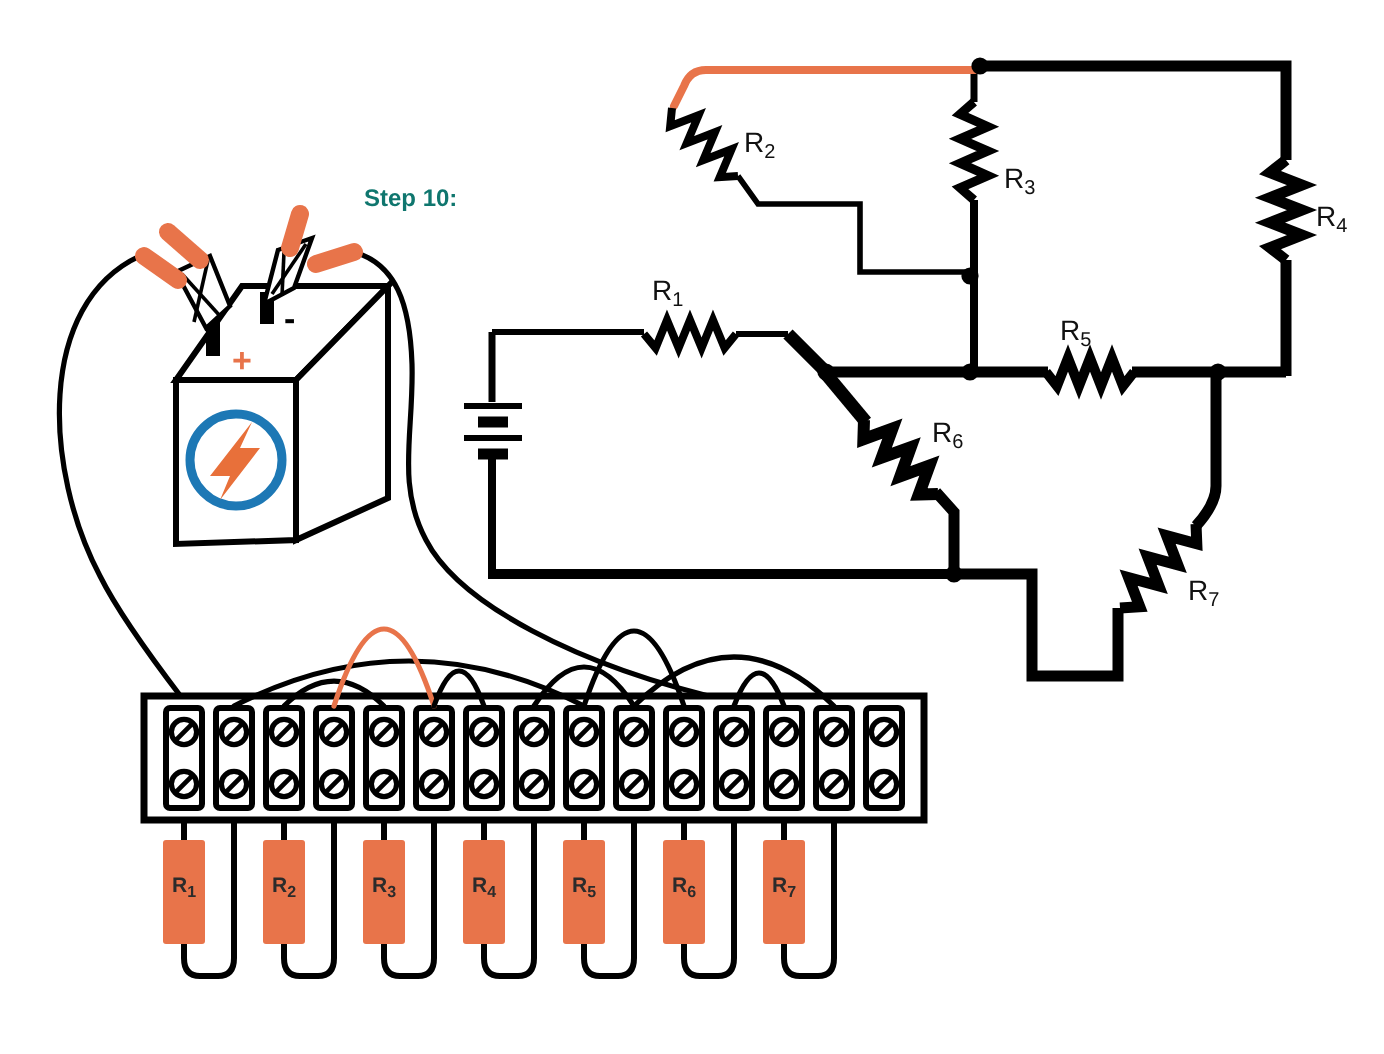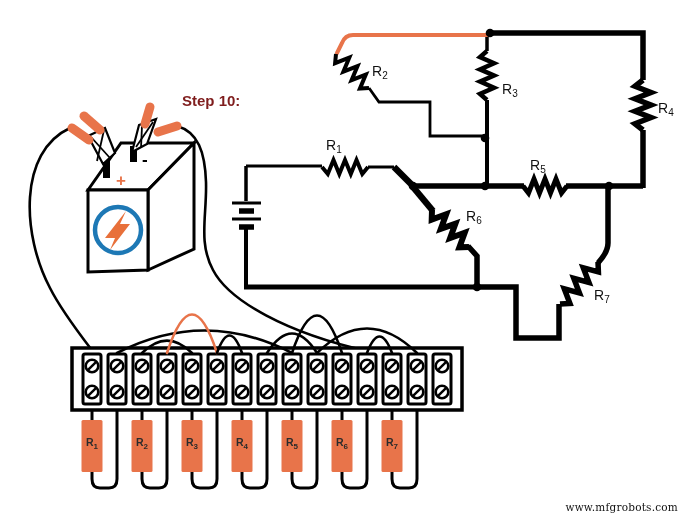--- a/index.html
+++ b/index.html
@@ -8,21 +8,21 @@
     --bolt:#e8703a;
     --blue:#1d78b5;
     --rlabel:#2b2b2b;
   }
   html,body{margin:0;padding:0;background:#fff;}
   #canvas{
     position:relative;width:692px;height:527px;background:var(--page-bg,#fff);
     font-family:"Liberation Sans",sans-serif;overflow:hidden;
   }
   #step-label{
-    position:absolute;left:182px;top:92px;font-size:15px;font-weight:bold;color:#7f1d1d;
+    position:absolute;left:182px;top:92px;font-size:12px;font-weight:bold;color:#0f766e;
   }
   #watermark{
     position:absolute;left:548px;top:501px;width:130px;text-align:right;
     font-family:"DejaVu Serif",serif;font-size:10.5px;color:#111;letter-spacing:.2px;
   }
   svg{position:absolute;left:0;top:0;}
   .sch-label{font-family:"Liberation Sans",sans-serif;font-size:14px;fill:#111;}
   .sch-sub{font-size:10px;}
   .strip-label{font-family:"Liberation Sans",sans-serif;font-size:10.5px;font-weight:bold;fill:var(--rlabel);}
   .strip-sub{font-size:8px;}
@@ -261,14 +261,13 @@
         <path d="M117,353 Q204.5,308 292,353" fill="none" stroke="#000000" stroke-width="2.6" stroke-linecap="round"></path>
         <path d="M142,353 Q167,328 192,353" fill="none" stroke="#000000" stroke-width="2.6" stroke-linecap="round"></path>
         <path d="M167,353 Q192,276 217,353" fill="none" stroke="#e8744a" stroke-width="2.6" stroke-linecap="round"></path>
         <path d="M217,353 Q229.5,318 242,353" fill="none" stroke="#000000" stroke-width="2.6" stroke-linecap="round"></path>
         <path d="M267,353 Q292,314 317,353" fill="none" stroke="#000000" stroke-width="2.6" stroke-linecap="round"></path>
         <path d="M292,353 Q317,278 342,353" fill="none" stroke="#000000" stroke-width="2.6" stroke-linecap="round"></path>
         <path d="M317,353 Q367,304 417,353" fill="none" stroke="#000000" stroke-width="2.6" stroke-linecap="round"></path>
         <path d="M367,353 Q379.5,320 392,353" fill="none" stroke="#000000" stroke-width="2.6" stroke-linecap="round"></path>
       </g>
   </svg>
-  <div id="watermark">www.mfgrobots.com</div>
 </div>
 
 </body></html>

